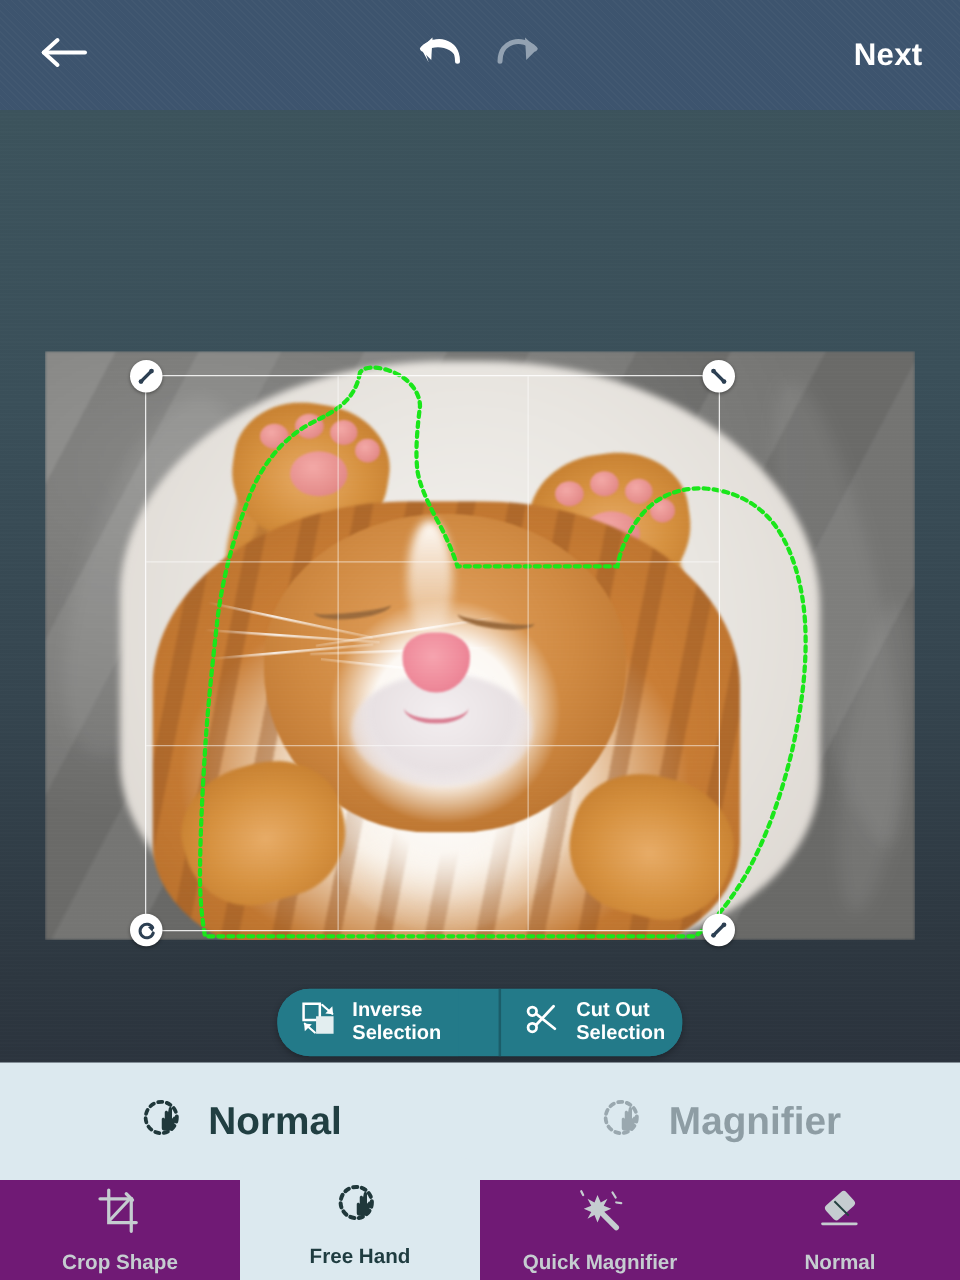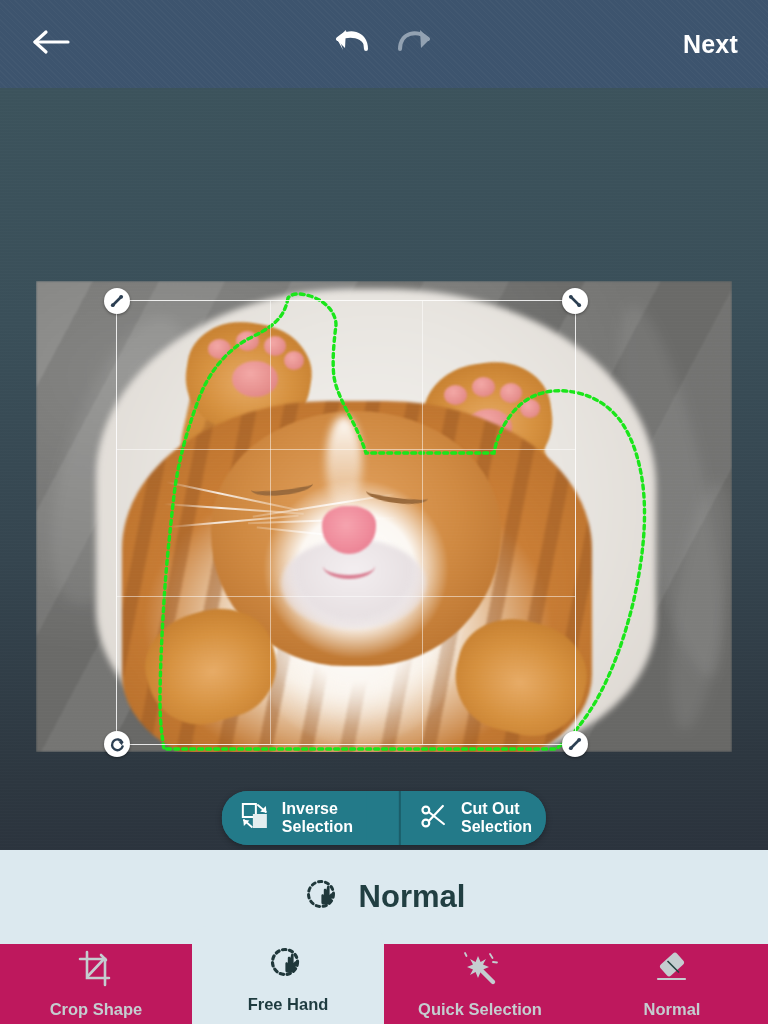--- a/index.html
+++ b/index.html
@@ -197,21 +197,21 @@
     flex: 1; display: flex; align-items: center; justify-content: center;
     gap: 14px; cursor: pointer; height: 100%;
   }
   .mode-item .mlbl { font-size: 31px; font-weight: bold; }
   .mode-item.active .mlbl { color: #213f42; }
   .mode-item.inactive .mlbl { color: #8e9da4; }
 
   
   .bottom-nav {
     position: absolute; left: 0; bottom: 0; width: 768px; height: 80px;
-    background: #be185d; display: flex;
+    background: #701a75; display: flex;
   }
   .nav-tab {
     flex: 1; position: relative; display: flex; flex-direction: column;
     align-items: center; justify-content: center; gap: 7px; cursor: pointer;
     z-index: 2;
   }
   .nav-tab .nlbl { font-size: 16.5px; font-weight: bold; color: #c5cdd0; }
   .nav-tab.active {
     background: #dce9ef; border-radius: 16px 16px 0 0;
     margin-top: -18px; padding-top: 8px; height: 98px; z-index: 3;
@@ -416,20 +416,34 @@
                    C28.6 17.6 30.6 18.8 30 20.2 L27.2 27.4
                    C26.8 28.6 25.8 29.6 24.2 29.6 L20.6 29.6
                    C19.2 29.6 18.4 28.8 18.4 27.4 L18.4 20.4
                    C18.4 18.8 20.8 18.8 20.8 20.4 L20.8 15
                    C20.8 13.2 23.4 13.2 23.4 15 Z" fill="#20383b"></path>
         </svg>
       </span>
       <span class="mlbl">Normal</span>
     </div>
 
+    <div class="mode-item inactive">
+      <span>
+        <svg width="42" height="40" viewBox="0 0 42 40">
+          <circle cx="18" cy="19" r="12.5" fill="none" stroke="#9aa8af" stroke-width="3" stroke-dasharray="3.4 3.6" stroke-linecap="round"></circle>
+          <path d="M24 12 C24 10.2 26.6 10.2 26.6 12 L26.6 20 L27.8 18.6
+                   C28.6 17.6 30.6 18.8 30 20.2 L27.2 27.4
+                   C26.8 28.6 25.8 29.6 24.2 29.6 L20.6 29.6
+                   C19.2 29.6 18.4 28.8 18.4 27.4 L18.4 20.4
+                   C18.4 18.8 20.8 18.8 20.8 20.4 L20.8 15
+                   C20.8 13.2 23.4 13.2 23.4 15 Z" fill="#9aa8af"></path>
+        </svg>
+      </span>
+      <span class="mlbl">Magnifier</span>
+    </div>
   </div>
 
   <div class="shoulder left"></div>
   <div class="shoulder right"></div>
 
   <div class="bottom-nav">
 
     <div class="nav-tab">
       <span>
         <svg width="40" height="40" viewBox="0 0 40 40">
@@ -460,21 +474,21 @@
     <div class="nav-tab">
       <span>
         <svg width="40" height="40" viewBox="0 0 40 40">
           <path d="M18 7 L20.6 13 L26 10 L23 15.6 L29 18 L23 20.6 L26 26 L20.6 23 L18 29 L15.6 23 L10 26 L13 20.6 L7 18 L13 15.6 L10 10 L15.6 13 Z" fill="#c5cdd0"></path>
           <path d="M21.5 21.5 L33 33" stroke="#c5cdd0" stroke-width="4.4" stroke-linecap="round"></path>
           <path d="M30 5 L32.5 9" stroke="#c5cdd0" stroke-width="1.8" stroke-linecap="round"></path>
           <path d="M33 13 L37 13.5" stroke="#c5cdd0" stroke-width="1.8" stroke-linecap="round"></path>
           <path d="M5 4 L6.5 7" stroke="#c5cdd0" stroke-width="1.8" stroke-linecap="round"></path>
         </svg>
       </span>
-      <span class="nlbl">Quick Selection</span>
+      <span class="nlbl">Quick Magnifier</span>
     </div>
 
     <div class="nav-tab">
       <span>
         <svg width="42" height="40" viewBox="0 0 42 40">
           <rect x="10" y="8" width="22" height="15" rx="3" fill="#c5cdd0" transform="rotate(-42 21 15.5)"></rect>
           <path d="M7 30 L34 30" stroke="#c5cdd0" stroke-width="2.2" stroke-linecap="round"></path>
           <path d="M16.5 12 L28 23.5" stroke="#23403f" stroke-width="1.6"></path>
         </svg>
       </span>

